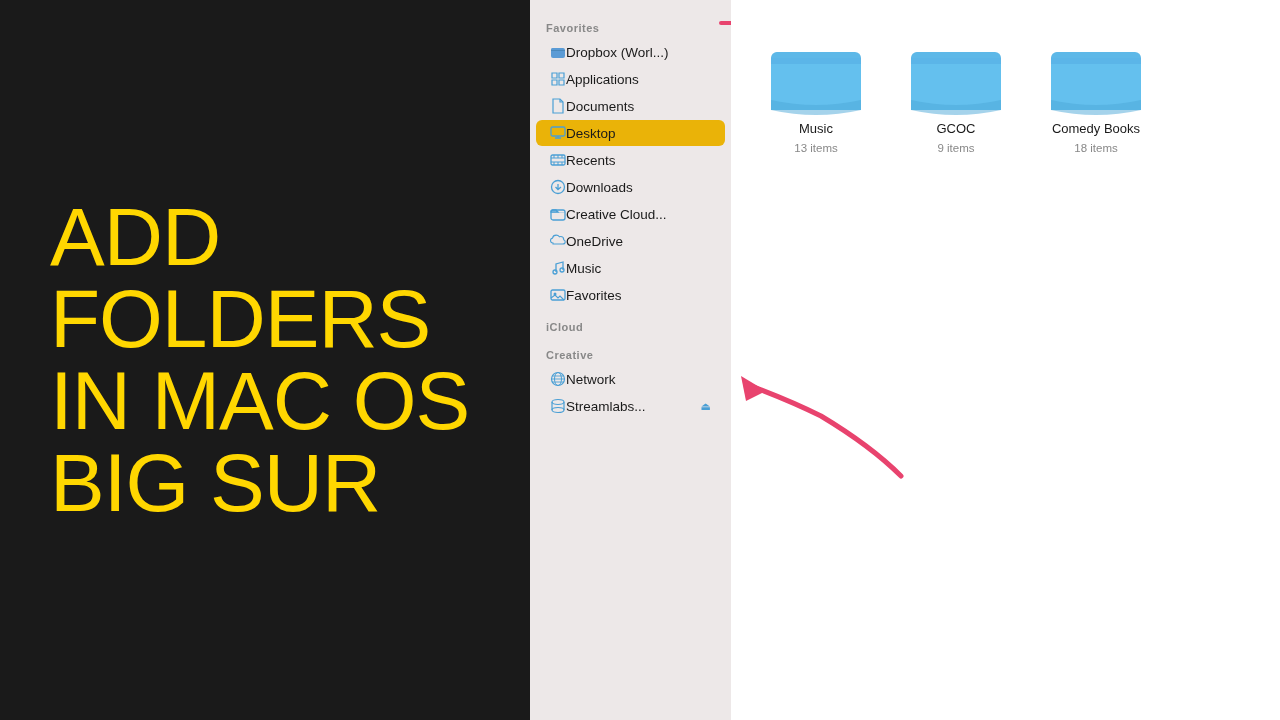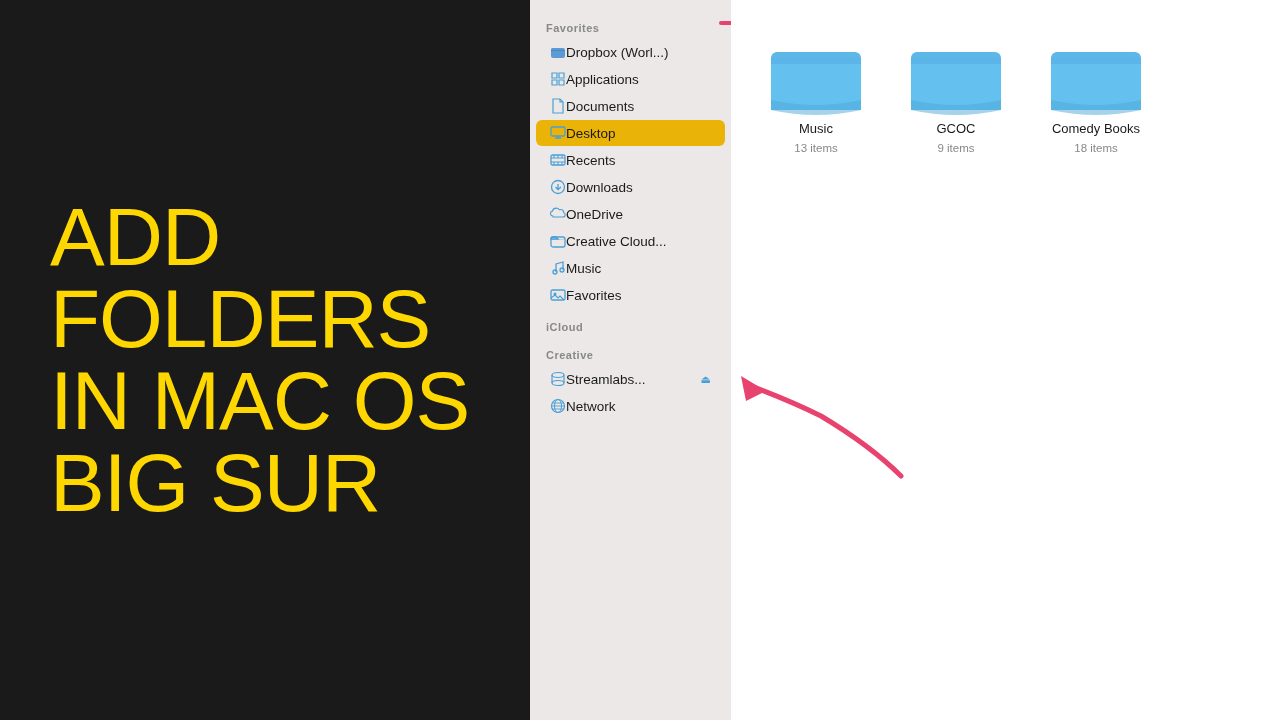--- a/index.html
+++ b/index.html
@@ -213,37 +213,37 @@
               <path d="M8 5v5M5.5 8l2.5 2.5L11 8" fill="none" stroke="#4a9fd5" stroke-width="1.3"></path>
             </svg>
         </span>
         <span class="sidebar-label">Downloads</span>
       </div>
 
 
       <div class="sidebar-item">
         <span class="sidebar-icon">
           <svg viewBox="0 0 16 16">
-              <path d="M3 10c-1.5 0-2.5-1-2.5-2.5 0-1.2.8-2.2 2-2.4.3-1.7 1.8-3 3.7-3 1.3 0 2.5.7 3.2 1.7.4-.2.8-.3 1.3-.3 1.7 0 3 1.3 3 3 0 .1 0 .2 0 .3.9.3 1.5 1.1 1.5 2.2 0 1.3-1.1 2-2.5 2H3z" fill="none" stroke="#4a9fd5" stroke-width="1.1"></path>
-            </svg>
-        </span>
-        <span class="sidebar-label">OneDrive</span>
-      </div>
-
-      <div class="sidebar-item">
-        <span class="sidebar-icon">
-          <svg viewBox="0 0 16 16">
               <rect x="1" y="4" width="14" height="10" rx="2" fill="none" stroke="#4a9fd5" stroke-width="1.3"></rect>
               <path d="M1 6h14V7H1z" fill="#4a9fd5" opacity="0.3"></path>
               <path d="M1 6c0-1.1.9-2 2-2h3l2 2H1z" fill="none" stroke="#4a9fd5" stroke-width="1.3"></path>
             </svg>
         </span>
         <span class="sidebar-label">Creative Cloud...</span>
       </div>
 
+      <div class="sidebar-item">
+        <span class="sidebar-icon">
+          <svg viewBox="0 0 16 16">
+              <path d="M3 10c-1.5 0-2.5-1-2.5-2.5 0-1.2.8-2.2 2-2.4.3-1.7 1.8-3 3.7-3 1.3 0 2.5.7 3.2 1.7.4-.2.8-.3 1.3-.3 1.7 0 3 1.3 3 3 0 .1 0 .2 0 .3.9.3 1.5 1.1 1.5 2.2 0 1.3-1.1 2-2.5 2H3z" fill="none" stroke="#4a9fd5" stroke-width="1.1"></path>
+            </svg>
+        </span>
+        <span class="sidebar-label">OneDrive</span>
+      </div>
+
       <div class="sidebar-item" style="position:relative;">
         <span class="sidebar-icon">
           <svg viewBox="0 0 16 16">
               <path d="M6 12V4l7-2v8" fill="none" stroke="#4a9fd5" stroke-width="1.3"></path>
               <circle cx="5" cy="12" r="2" fill="none" stroke="#4a9fd5" stroke-width="1.3"></circle>
               <circle cx="12" cy="10" r="2" fill="none" stroke="#4a9fd5" stroke-width="1.3"></circle>
             </svg>
         </span>
         <span class="sidebar-label">Music</span>
       </div>
@@ -260,38 +260,38 @@
       </div>
 
       <div class="sidebar-section-label">iCloud</div>
 
 
       <div class="sidebar-section-label">Creative</div>
 
       <div class="sidebar-item">
         <span class="sidebar-icon">
           <svg viewBox="0 0 16 16">
+              <circle cx="8" cy="8" r="6.5" fill="none" stroke="#4a9fd5" stroke-width="1.2"></circle>
+              <ellipse cx="8" cy="8" rx="3.5" ry="6.5" fill="none" stroke="#4a9fd5" stroke-width="1"></ellipse>
+              <path d="M1.5 8h13M2.5 5h11M2.5 11h11" stroke="#4a9fd5" stroke-width="0.9"></path>
+            </svg>
+        </span>
+        <span class="sidebar-label">Network</span>
+      </div>
+
+      <div class="sidebar-item">
+        <span class="sidebar-icon">
+          <svg viewBox="0 0 16 16">
               <ellipse cx="8" cy="12" rx="6" ry="2.5" fill="none" stroke="#4a9fd5" stroke-width="1.2"></ellipse>
               <ellipse cx="8" cy="4" rx="6" ry="2.5" fill="none" stroke="#4a9fd5" stroke-width="1.2"></ellipse>
               <path d="M2 4v8M14 4v8" stroke="#4a9fd5" stroke-width="1.2"></path>
             </svg>
         </span>
         <span class="sidebar-label">Streamlabs...</span>
         <span style="margin-left:auto; color:#4a9fd5; font-size:11px;">⏏</span>
-      </div>
-
-      <div class="sidebar-item">
-        <span class="sidebar-icon">
-          <svg viewBox="0 0 16 16">
-              <circle cx="8" cy="8" r="6.5" fill="none" stroke="#4a9fd5" stroke-width="1.2"></circle>
-              <ellipse cx="8" cy="8" rx="3.5" ry="6.5" fill="none" stroke="#4a9fd5" stroke-width="1"></ellipse>
-              <path d="M1.5 8h13M2.5 5h11M2.5 11h11" stroke="#4a9fd5" stroke-width="0.9"></path>
-            </svg>
-        </span>
-        <span class="sidebar-label">Network</span>
       </div>
 
     </div>
 
     <div style="position:absolute; top:8px; right:-60px; pointer-events:none;">
       <svg width="80" height="30" viewBox="0 0 80 30">
         <path d="M10 15 L65 15" stroke="#e8436e" stroke-width="4" stroke-linecap="round" marker-end="url(#arrowhead1)"></path>
         <defs>
           <marker id="arrowhead1" markerWidth="8" markerHeight="8" refX="0" refY="3" orient="auto">
             <path d="M0,0 L0,6 L8,3 z" fill="#e8436e"></path>

